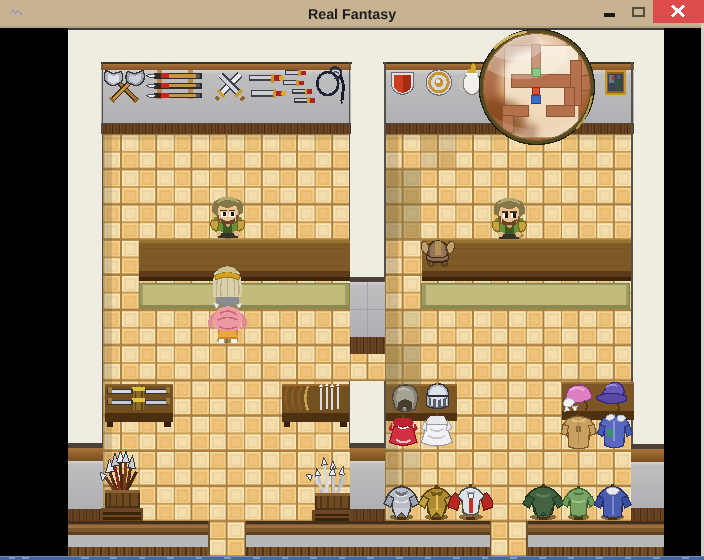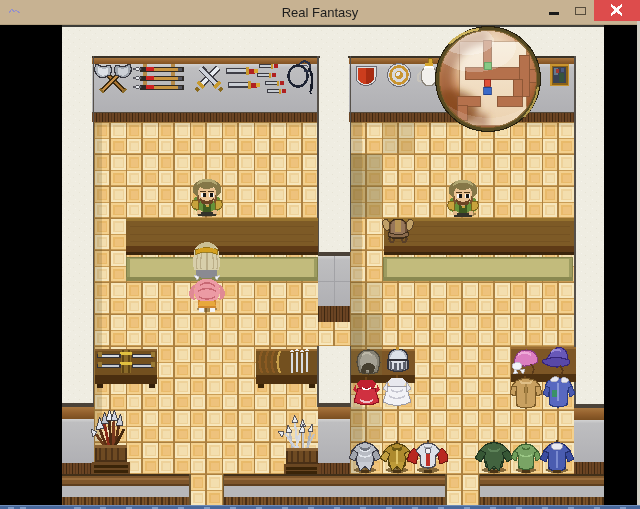--- a/index.html
+++ b/index.html
@@ -1,16 +1,16 @@
 <!DOCTYPE html>
 <html><head>
 <meta charset="utf-8">
 <style>
   html,body{margin:0;padding:0;background:#000;}
-  #win{position:relative;width:640px;height:509px;overflow:hidden;font-family:"Liberation Sans",sans-serif;}
+  #win{position:relative;width:640px;height:509px;overflow:hidden;font-family:"Liberation Sans",sans-serif;font-weight:bold;}
 </style>
 </head>
 <body>
 <div id="win">
 <svg width="640" height="509" viewBox="0 0 640 509" shape-rendering="crispEdges">
 <defs>
 
   <pattern id="floor" width="32" height="32" patternUnits="userSpaceOnUse" patternTransform="translate(14,26)">
     <rect x="0" y="0" width="32" height="32" fill="#ab8040"></rect>
     <rect x="1" y="1" width="15" height="15" fill="#eed29a"></rect>

